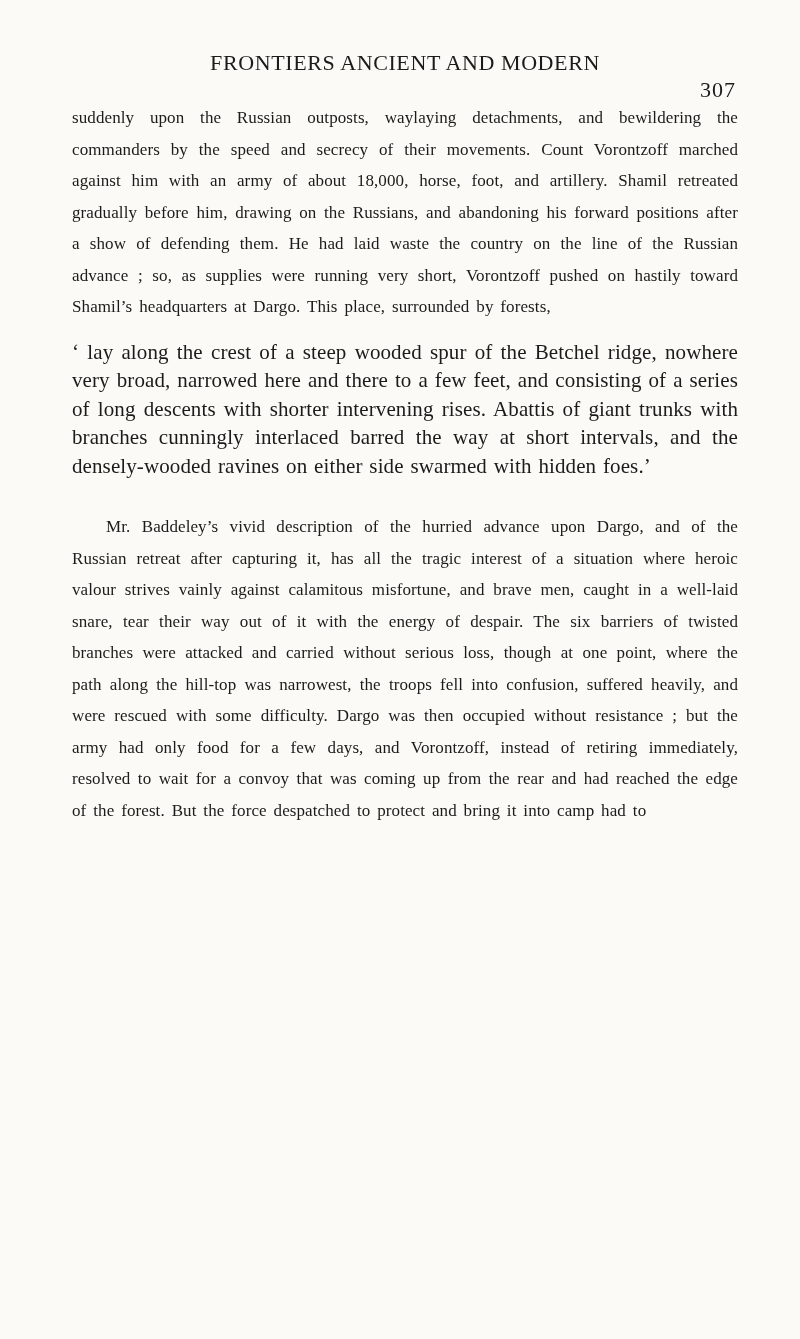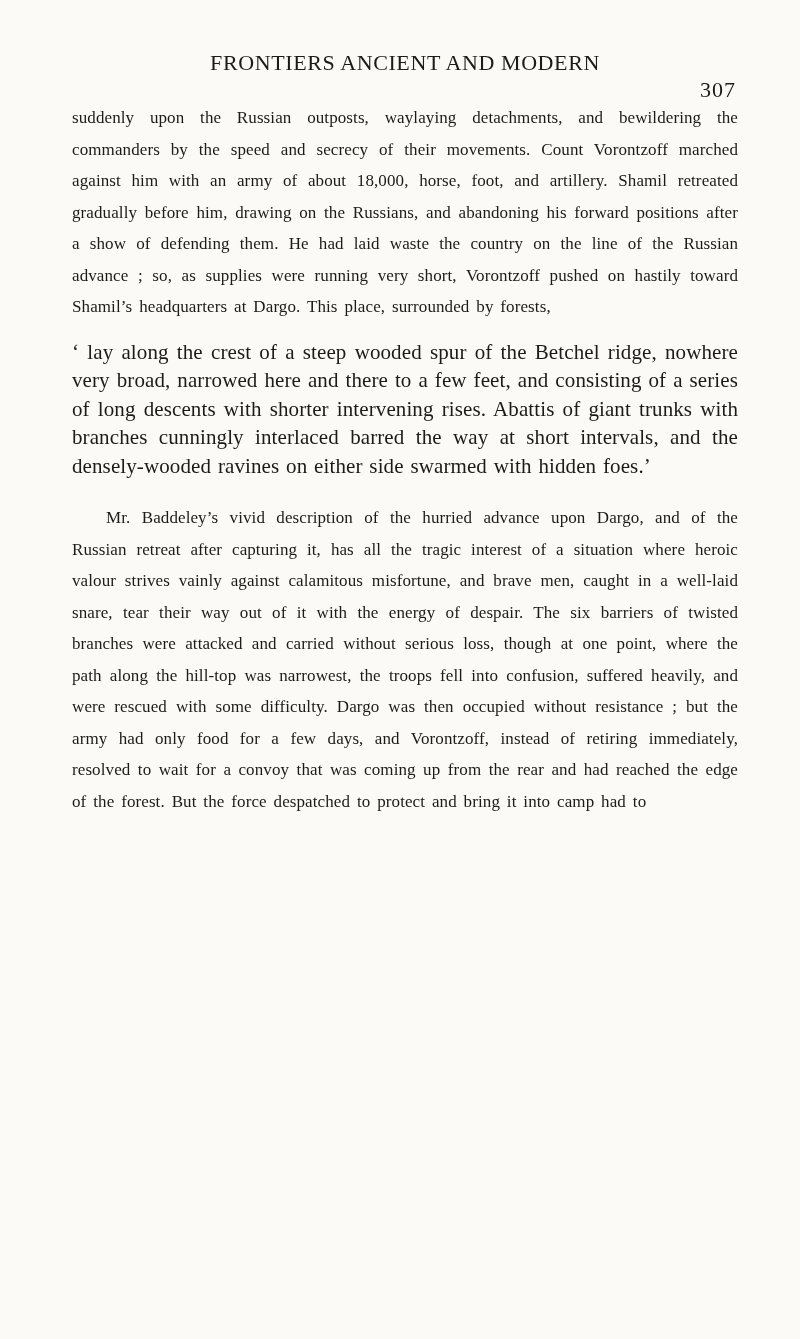--- a/index.html
+++ b/index.html
@@ -44,21 +44,21 @@
     font-size: 17px;
     line-height: 31.5px;
     text-align: justify;
     word-spacing: 2.5px;
     letter-spacing: 0.1px;
   }
   p.quote {
     font-size: 21px;
     line-height: 28.5px;
     word-spacing: 1.5px;
-    margin: 15px 0 22px 0;
+    margin: 15px 0 31px 0;
   }
   p.indented {
     text-indent: 34px;
     margin-top: 18px;
   }
 </style>
 </head>
 <body>
 
 <div class="page">

